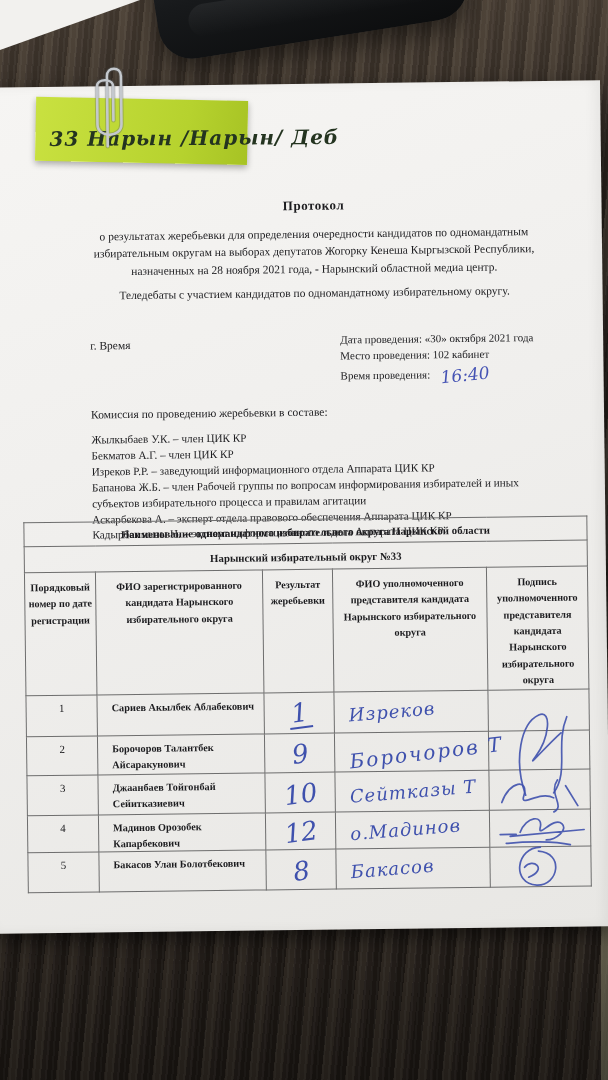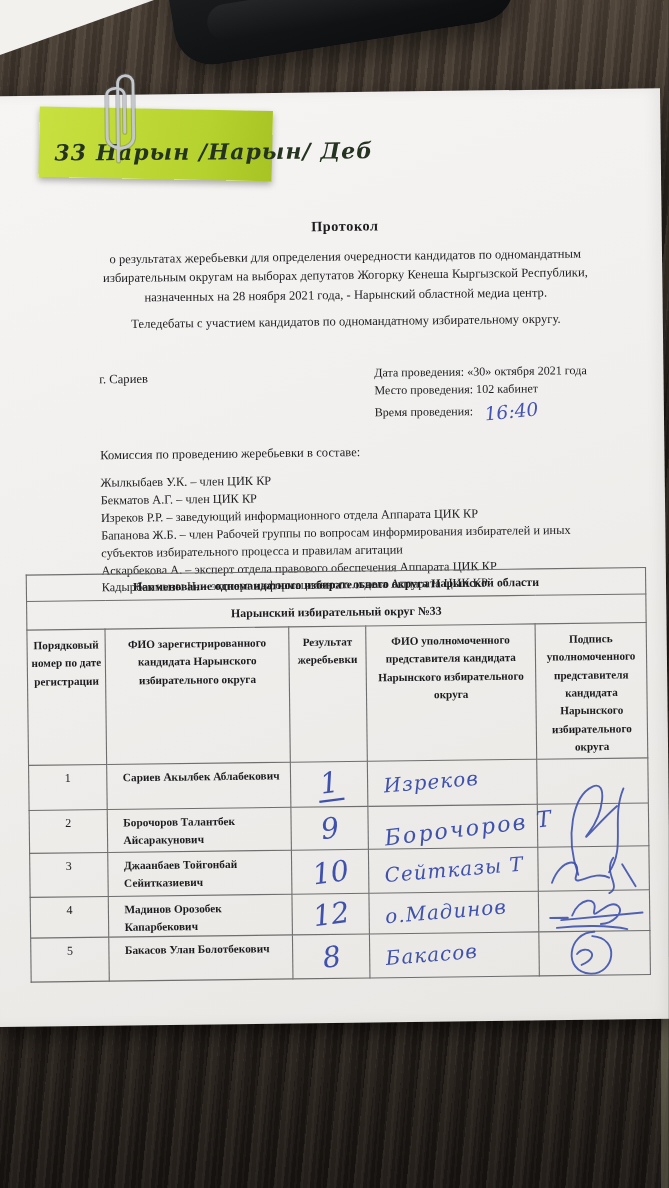--- a/index.html
+++ b/index.html
@@ -97,21 +97,21 @@
       <path d="M19 88 L19 18 C19 8 33 8 33 18 L33 66 C33 80 9 80 9 66 L9 28 C9 20 25 20 25 28 L25 62" fill="none" stroke="#5f6367" stroke-width="4.6" stroke-linecap="round" opacity=".35"></path>
       <path d="M19 88 L19 18 C19 8 33 8 33 18 L33 66 C33 80 9 80 9 66 L9 28 C9 20 25 20 25 28 L25 62" fill="none" stroke="#c4c8cd" stroke-width="2.6" stroke-linecap="round"></path>
     </svg>
 
     <div class="content">
       <div class="doc-title">Протокол</div>
       <div class="doc-para">о результатах жеребьевки для определения очередности кандидатов по одномандатным избирательным округам на выборах депутатов Жогорку Кенеша Кыргызской Республики, назначенных на 28 ноября 2021 года, -  Нарынский областной медиа центр.</div>
       <div class="doc-sub">Теледебаты с участием кандидатов по одномандатному избирательному округу.</div>
 
       <div class="city-row">
-        <span class="city">г. Сариев</span>
+        <span class="city">г. Время</span>
         <div class="meta">
           <div class="meta-line">Дата проведения: «30» октября 2021 года</div>
           <div class="meta-line">Место проведения: 102 кабинет</div>
           <div class="meta-line">
             <span>Время проведения:</span><span class="time-hand">16:40</span>
           </div>
         </div>
       </div>
 
       <div class="comm-head">Комиссия по проведению жеребьевки в составе:</div>

